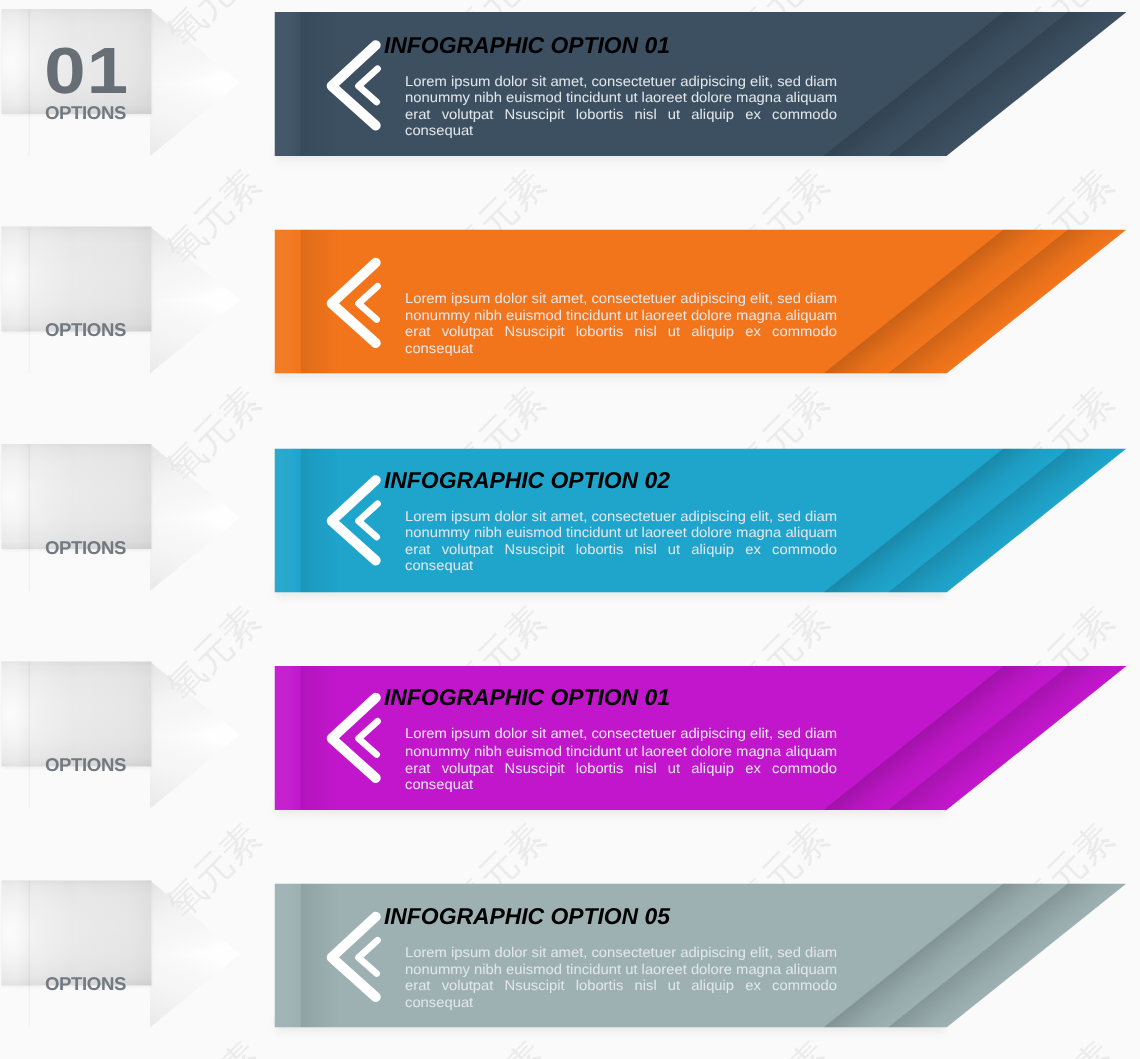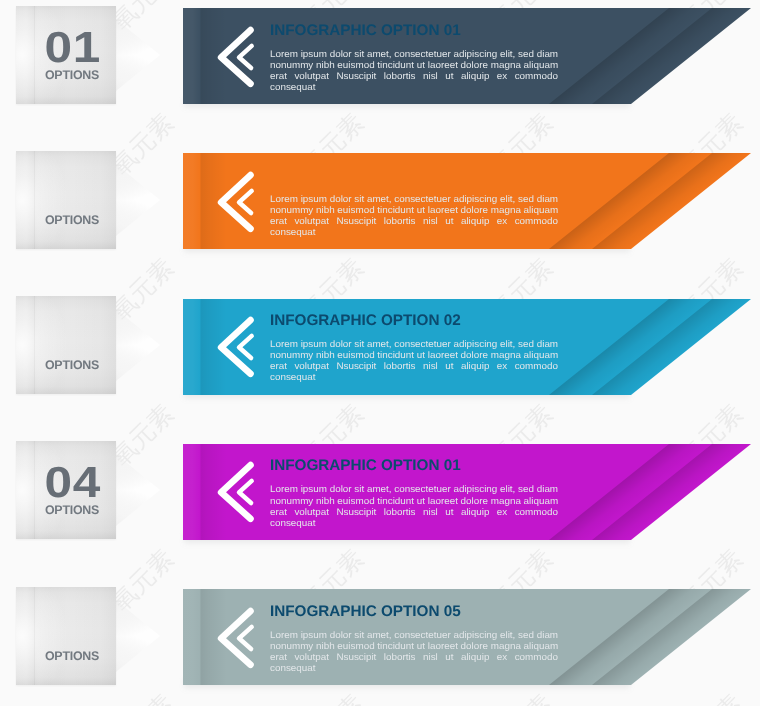--- a/index.html
+++ b/index.html
@@ -14,21 +14,21 @@
   
   .wm-layer{position:absolute;inset:0;pointer-events:none;z-index:1;overflow:hidden;}
   .wm{position:absolute;font-family:"DejaVu Sans",sans-serif;font-size:25px;
       color:rgba(150,150,150,0.14);transform:rotate(-45deg);transform-origin:0 0;
       white-space:nowrap;letter-spacing:0px;font-weight:400;line-height:25px;}
 
   
   .row{position:absolute;left:0;width:760px;height:140px;z-index:2;}
 
   
-  .badge{position:absolute;left:16px;top:-2.5px;width:100px;height:98px;
+  .badge{position:absolute;left:1px;top:-2.5px;width:100px;height:70px;
          background:
            radial-gradient(46px 62px at 6px 50%,rgba(255,255,255,0.85) 0%,rgba(255,255,255,0.40) 40%,rgba(255,255,255,0) 100%),
            linear-gradient(90deg,rgba(0,0,0,0.012) 0%,rgba(0,0,0,0) 10%,rgba(0,0,0,0.030) 17.5%,rgba(0,0,0,0.012) 22%,rgba(0,0,0,0) 55%,rgba(0,0,0,0.015) 86%,rgba(0,0,0,0.045) 100%),
            linear-gradient(180deg,#dcdcdc 0%,#e3e3e3 5%,#e8e8e8 16%,#eaeaea 45%,#e8e8e8 72%,#e1e1e1 92%,#d6d6d6 100%);
          box-shadow:0 1px 2px rgba(0,0,0,0.05);}
   .badge-fold{position:absolute;left:17.5px;top:0;width:1.2px;height:98px;
               background:rgba(0,0,0,0.035);}
   .badge-num{position:absolute;left:13px;right:0;top:20px;text-align:center;
              font-size:43.5px;font-weight:700;color:#676e76;letter-spacing:0.6px;
              line-height:45px;}
@@ -40,22 +40,22 @@
   
   .badge-tip{position:absolute;left:100px;top:-2.5px;width:60px;height:98px;}
 
   
   .banner{position:absolute;left:183px;top:0;width:568px;height:96px;}
   .banner svg{display:block;}
   
   .bshadow{position:absolute;left:184px;top:90px;width:446px;height:12px;
            background:linear-gradient(180deg,rgba(120,125,130,0.22),rgba(120,125,130,0));
            filter:blur(2.5px);z-index:0;}
-  .btitle{position:absolute;left:87px;top:13.5px;font-size:15.3px;font-weight:700;
-          color:#0c4a6e;letter-spacing:-0.03px;white-space:nowrap;line-height:17px;}
+  .btitle{position:absolute;left:73px;top:13.5px;font-size:15.3px;font-weight:700;
+          color:#000000;letter-spacing:-0.03px;white-space:nowrap;line-height:17px;font-style:italic;}
   .bbody{position:absolute;left:87px;top:39.6px;width:274px;font-size:9.4px;
          line-height:11.1px;color:#e3e7ea;letter-spacing:0px;
          transform:scaleX(1.051);transform-origin:0 0;}
   .bbody .bl{display:block;white-space:nowrap;}
   .bbody .bl.j{display:flex;justify-content:space-between;}
 
   .chev{position:absolute;left:34px;top:18.5px;width:40px;height:64px;z-index:3;overflow:visible;}
 </style>
 </head>
 <body>
@@ -336,21 +336,20 @@
         <stop offset="0" stop-color="#dadada" stop-opacity="0.50"></stop>
         <stop offset="0.5" stop-color="#efefef" stop-opacity="0.38"></stop>
         <stop offset="1" stop-color="#ffffff" stop-opacity="0.90"></stop>
       </linearGradient>
     </defs>
     <path d="M0 0 L60 49 L0 49 Z" fill="url(#tipA3)"></path>
     <path d="M0 49 L60 49 L0 98 Z" fill="url(#tipB3)"></path>
   </svg>
   <div class="badge">
     <div class="badge-fold"></div>
-    <div class="badge-num"><span>04</span></div>
     <div class="badge-sub"><span>OPTIONS</span></div>
   </div>
   <div class="bshadow"></div>
   <div class="banner">
     <svg width="568" height="96" viewBox="0 0 568 96">
       <defs>
         <linearGradient id="shA3" x1="0" y1="0" x2="1" y2="0" gradientUnits="objectBoundingBox">
           <stop offset="0" stop-color="#000" stop-opacity="0.17"></stop>
           <stop offset="0.55" stop-color="#000" stop-opacity="0.045"></stop>
           <stop offset="1" stop-color="#000" stop-opacity="0"></stop>

